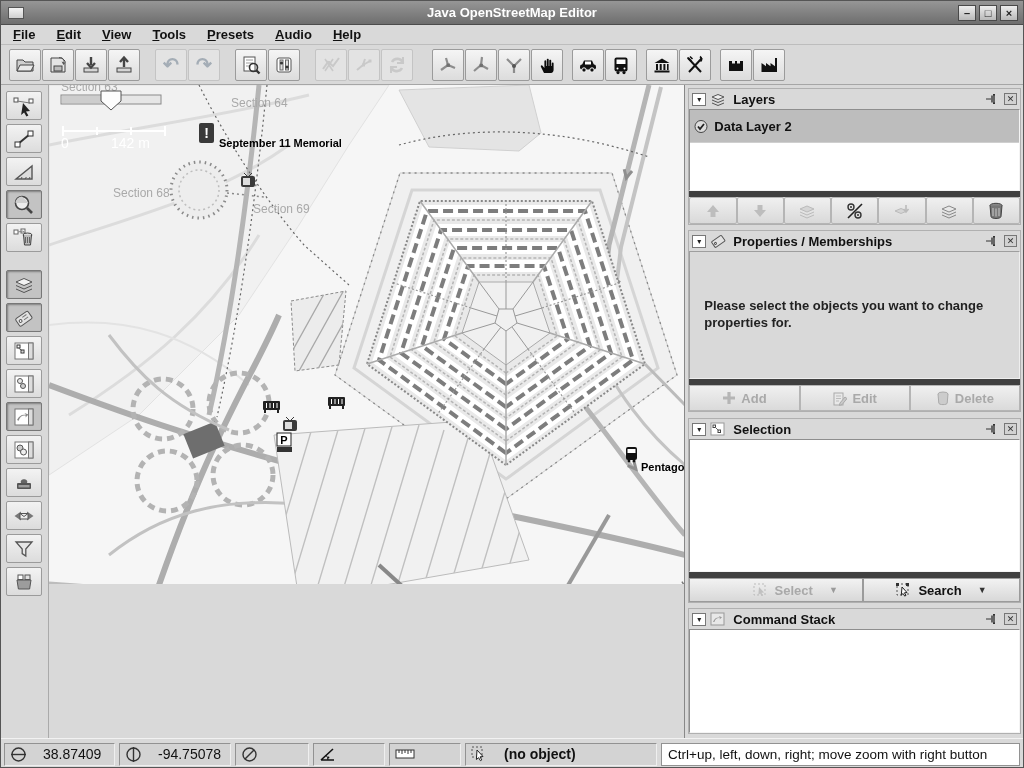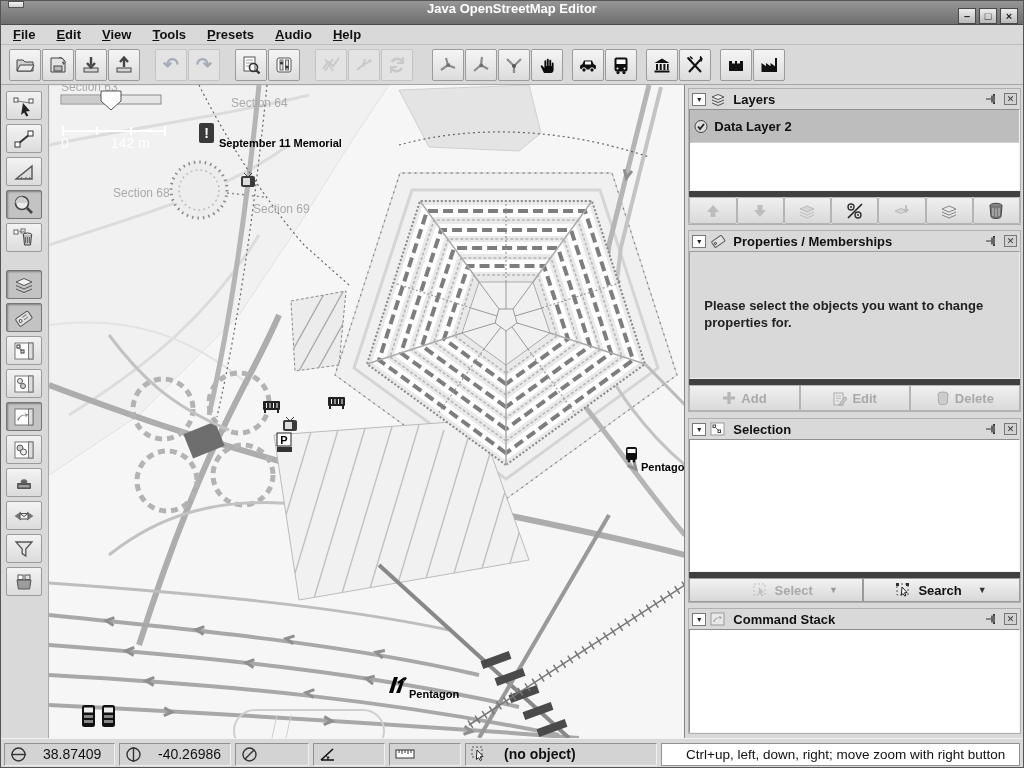--- a/index.html
+++ b/index.html
@@ -1,21 +1,21 @@
 <!DOCTYPE html>
 <html><head>
 <meta charset="utf-8">
 <style>
   html,body{margin:0;padding:0;background:#333;}
   *{box-sizing:border-box;}
   .window{width:1024px;height:768px;position:relative;font-family:"Liberation Sans","DejaVu Sans",sans-serif;
     background:#d9d9d9;overflow:hidden;border:1px solid #555;}
   
-  .titlebar{height:24px;background:linear-gradient(#969696,#6e6e6e);display:flex;align-items:flex-start;
-    position:relative;border-bottom:1px solid #4c4c4c;flex-direction:column;}
+  .titlebar{height:24px;background:linear-gradient(#969696,#6e6e6e);display:flex;align-items:center;
+    position:relative;border-bottom:1px solid #4c4c4c;}
   .appicon{width:16px;height:12px;background:linear-gradient(#f4f4f4,#cfcfcf);border:1px solid #555;margin-left:7px;}
   .apptitle{position:absolute;left:0;right:0;text-align:center;color:#fff;font-weight:bold;font-size:13px;}
   .winbtns{margin-left:auto;display:flex;gap:3px;margin-right:5px;z-index:2;}
   .winbtn{width:18px;height:16px;border:1px solid #494949;background:linear-gradient(#ededed,#b9b9b9);
     font-size:11px;line-height:14px;text-align:center;color:#222;font-weight:bold;}
   
   .menubar{height:20px;background:#d9d9d9;display:flex;align-items:center;padding-left:12px;gap:21px;
     border-bottom:1px solid #bdbdbd;}
   .menuitem{font-size:13px;font-weight:bold;color:#111;cursor:default;}
   
@@ -27,21 +27,21 @@
   .gap{width:14px;}
   .gap2{width:8px;}
   
   .main{display:flex;height:653px;}
   .sidecol{width:48px;background:#d9d9d9;border-right:1px solid #aaa;display:flex;flex-direction:column;
     align-items:center;padding-top:6px;}
   .sb{width:36px;height:29px;border:1px solid #9b9b9b;border-radius:2px;background:linear-gradient(#f3f3f3,#dcdcdc);
     margin-bottom:4px;display:flex;align-items:center;justify-content:center;padding:0;}
   .sb.pressed{background:#c3c3c3;border-color:#777;box-shadow:inset 1px 1px 2px rgba(0,0,0,.35);}
   .sgap{height:14px;}
-  .maparea{position:relative;width:636px;height:653px;background:#f7f7f7;overflow:hidden;}
+  .maparea{position:relative;width:636px;height:499px;background:#f7f7f7;overflow:hidden;}
   .maparea svg{display:block;}
   
   .panelcol{width:339px;background:#d9d9d9;border-left:1px solid #888;padding:2px 2px 0 3px;}
   .panel{border:1px solid #b0b0b0;background:#d9d9d9;margin-bottom:5px;}
   .phead{height:20px;display:flex;align-items:center;padding:0 3px;gap:4px;}
   .collapse{width:14px;height:13px;border:1px solid #777;background:#fff;font-size:8px;line-height:11px;
     text-align:center;color:#222;}
   .ptitle{font-size:13px;font-weight:bold;color:#111;margin-left:3px;flex:1;}
   .pclose{width:13px;height:12px;border:1px solid #777;background:#d2d2d2;font-size:9px;line-height:10px;
     text-align:center;color:#333;font-weight:bold;}
@@ -59,21 +59,21 @@
   .selbtn{height:24px;border:1px solid #9b9b9b;background:linear-gradient(#f2f2f2,#d8d8d8);
     display:flex;align-items:center;justify-content:center;gap:6px;font-size:13px;font-weight:bold;}
   .ddown{font-size:9px;color:#333;margin-left:10px;}
   
   .statusbar{height:31px;background:#d9d9d9;border-top:1px solid #f2f2f2;display:flex;align-items:center;
     padding:0 3px;gap:4px;}
   .seg{height:23px;border:1px solid #929292;border-bottom-color:#efefef;border-right-color:#efefef;
     background:#d3d3d3;display:flex;align-items:center;padding:0 5px;gap:16px;font-size:14px;color:#111;}
   .seg.obj span{font-weight:bold;}
   .helpbox{flex:1;height:23px;background:#fff;border:1px solid #929292;display:flex;align-items:center;
-    padding:0 24px;font-size:13.5px;color:#111;white-space:nowrap;overflow:hidden;}
+    padding:0 6px;font-size:13.5px;color:#111;white-space:nowrap;overflow:hidden;}
   .ic{display:flex;align-items:center;justify-content:center;}
   u{text-decoration:underline;}
 </style>
 </head>
 <body>
 
 <div class="window">
 
   <div class="titlebar">
     <div class="appicon"></div>
@@ -874,21 +874,21 @@
         </span>
       <span>38.87409</span>
       </div>
     <div class="seg" style="width:112px;">
       <span class="ic">
           <svg width="17" height="17">
             <circle cx="8.5" cy="8.5" r="6.5" fill="none" stroke="#333" stroke-width="1.4"></circle>
             <path d="M8.5 1v15" stroke="#333" stroke-width="1.4"></path>
           </svg>
         </span>
-      <span>-40.26986</span>
+      <span>-94.75078</span>
       </div>
     <div class="seg" style="width:74px;">
       <span class="ic">
           <svg width="17" height="17">
             <circle cx="8.5" cy="8.5" r="6.5" fill="none" stroke="#333" stroke-width="1.4"></circle>
             <path d="M4 13L13 4" stroke="#333" stroke-width="1.4"></path>
           </svg>
         </span>
       </div>
     <div class="seg" style="width:72px;">

